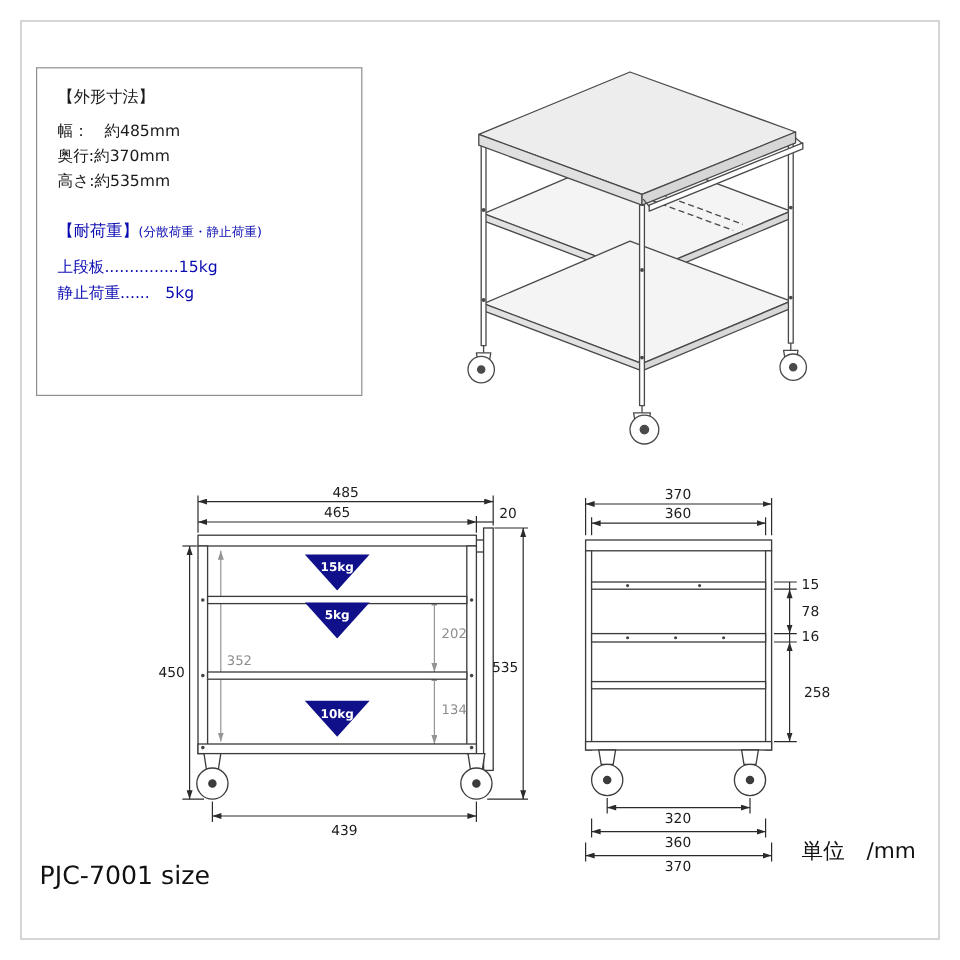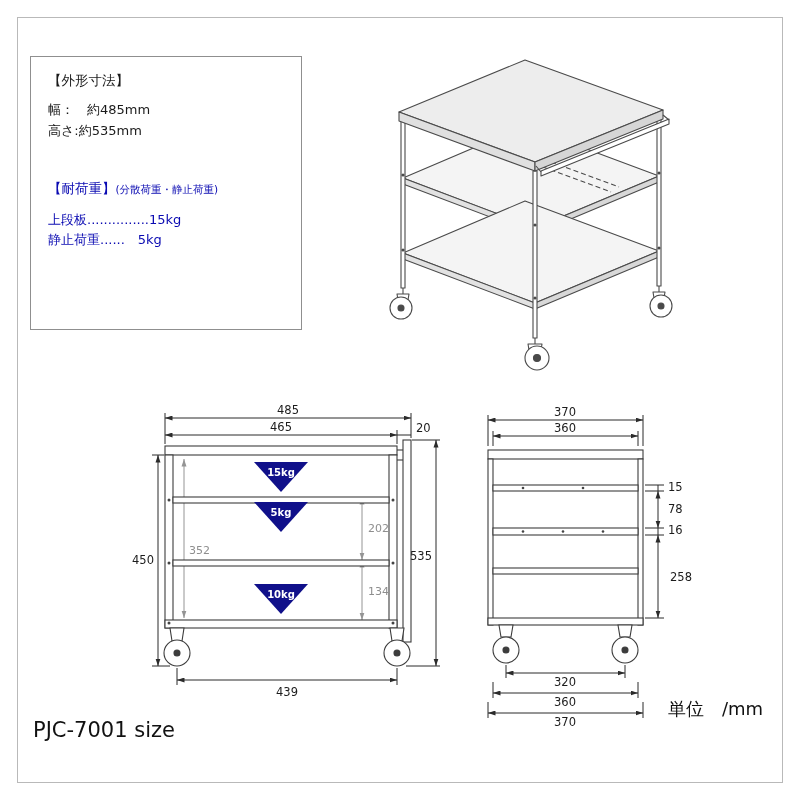--- a/index.html
+++ b/index.html
@@ -4,21 +4,21 @@
 <style>
   * { margin:0; padding:0; box-sizing:border-box; }
   html,body { width:800px; height:800px; }
   body { background:#ffffff; font-family:"DejaVu Sans","Liberation Sans",sans-serif; position:relative; overflow:hidden; }
   .canvas { position:absolute; left:0; top:0; width:800px; height:792px; background:#fff; }
   .outer-frame { position:absolute; left:17px; top:17px; width:766px; height:766px; border:1px solid #b9b9b9; }
 
   .spec-box { position:absolute; left:30px; top:56px; width:272px; height:274px; border:1px solid #8f8f8f; padding:15px 17px; color:#1a1a1a; }
   .spec-title { font-size:13.5px; margin-bottom:10px; }
   .dim-line { font-size:13px; line-height:1.6; white-space:pre; }
-  .load-title { color:#0a0ab2; margin-top:36px; margin-bottom:12px; white-space:nowrap; }
+  .load-title { color:#0a0ab2; margin-top:20px; margin-bottom:12px; white-space:nowrap; }
   .load-title .main { font-size:13.5px; }
   .load-title .sub  { font-size:10.5px; }
   .load-line { color:#0a0ab2; font-size:13px; line-height:1.55; white-space:pre; }
 
   svg.view { position:absolute; }
   svg text { font-family:"DejaVu Sans","Liberation Sans",sans-serif; }
   .dimtxt  { font-size:11.5px; fill:#1c1c1c; }
   .dimtxt-gray { font-size:11px; fill:#8e8e8e; }
   .tritxt { font-size:10px; font-weight:bold; fill:#ffffff; }
 
@@ -28,20 +28,21 @@
 </style>
 </head>
 <body>
 
 <div class="canvas">
   <div class="outer-frame"></div>
 
   <div class="spec-box">
     <div class="spec-title">【外形寸法】</div>
     <div class="dim-line">幅：　約485mm</div>
+    <div class="dim-line">奥行:約370mm</div>
     <div class="dim-line">高さ:約535mm</div>
     <div class="load-title">
       <span class="main">【耐荷重】</span><span class="sub">(分散荷重・静止荷重)</span>
     </div>
     <div class="load-line">上段板...............15kg</div>
     <div class="load-line">静止荷重......　5kg</div>
   </div>
 
   <svg class="view" style="left:375px; top:40px;" width="345" height="345" viewBox="0 0 345 345">
     <g stroke="#4a4a4a" stroke-width="1.1" stroke-linejoin="round" fill="none">

